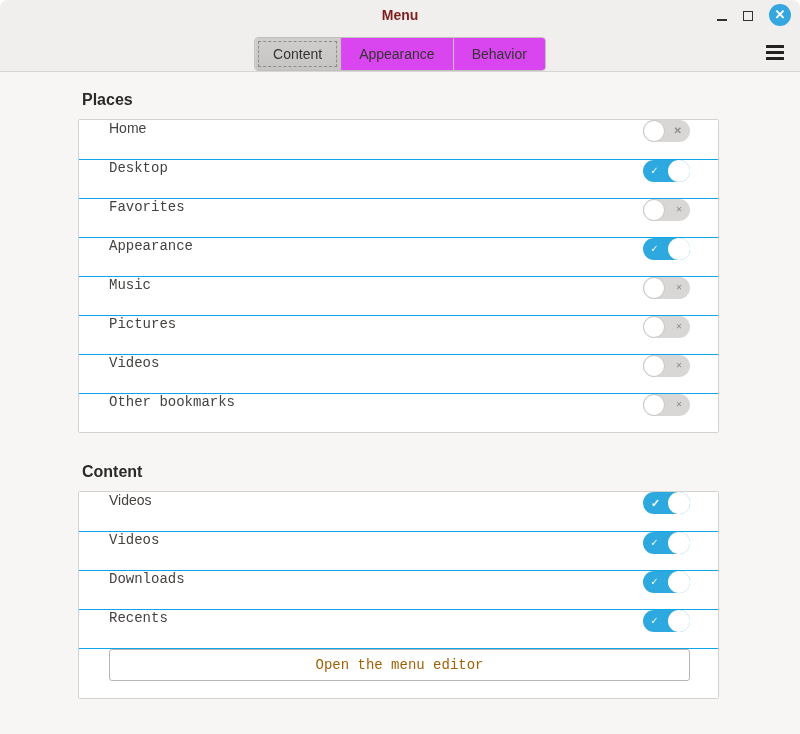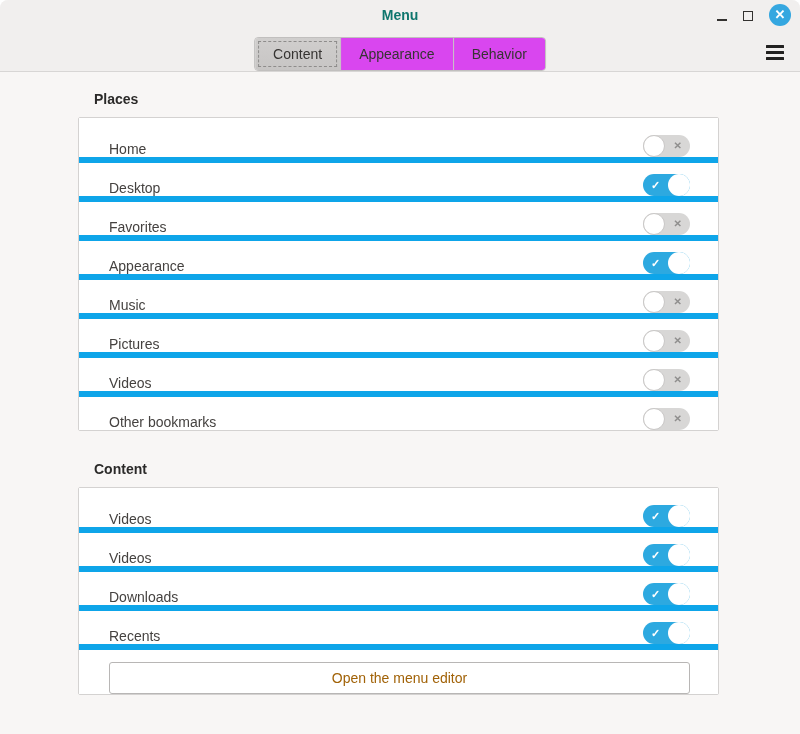--- a/index.html
+++ b/index.html
@@ -6,21 +6,21 @@
   html,body { width:800px; height:734px; font-family:"Liberation Sans", sans-serif; background:#ffffff; }
   .window {
     width:800px; height:734px; background:#f8f6f5;
     border-radius:8px 8px 0 0; overflow:hidden; position:relative;
   }
   
   .topbar { background:#f1efee; border-bottom:1px solid #d8d6d5; height:72px; position:relative; }
   .titlebar { height:30px; position:relative; }
   .window-title {
     position:absolute; left:0; right:0; top:7px; text-align:center;
-    font-size:14px; font-weight:700; color:#0f766e;
+    font-size:14px; font-weight:700; color:#7f1d1d;
   }
   .controls { position:absolute; right:9px; top:0; height:30px; display:flex; align-items:center; gap:16px; }
   .ctl { cursor:default; display:flex; align-items:center; justify-content:center; }
   .min-glyph { width:10px; height:2px; background:#33312f; margin-top:9px; }
   .max-glyph { width:10px; height:10px; border:1.5px solid #33312f; background:transparent; margin-top:1px; }
   .close-btn {
     width:22px; height:22px; border-radius:50%; background:#35a7e0;
     color:#ffffff; font-size:13px; font-weight:700; line-height:22px; text-align:center;
   }
   
@@ -35,27 +35,27 @@
   .tab.active {
     background:linear-gradient(#d0cecd,#c7c5c4);
     outline:1px dashed #8e8c8b; outline-offset:-4px;
   }
   .hamburger { position:absolute; right:16px; top:45px; width:18px; display:flex; flex-direction:column; gap:3px; cursor:default; }
   .hamburger span { display:block; height:3px; background:#222120; border-radius:0.5px; }
   
   .main { padding-top:19px; }
   .section { margin:0 0 0 78px; width:641px; }
   .section + .section { margin-top:30px; }
-  .section-heading { font-size:14px; font-weight:700; color:#2b2a29; margin-left:16px; margin-bottom:10px; }
+  .section-heading { font-size:16px; font-weight:700; color:#2b2a29; margin-left:4px; margin-bottom:10px; }
   .box { background:#ffffff; border:1px solid #d4d2d1; border-radius:2px; }
   .row {
-    height:39px; display:flex; align-items:flex-end; justify-content:space-between;
+    height:39px; display:flex; align-items:flex-start; justify-content:space-between;
     padding:0 28px 0 30px; background:#ffffff;gap:16px;
   }
-  .row + .row { border-top:6px solid #0ea5e9; }
+  .row + .row { border-top:1px solid #0ea5e9;font-family:Liberation Mono, monospace; }
   .row-label { font-size:14px; color:#454240; }
   .button-row { height:50px; }
   .menu-editor-button {
     flex:1; height:32px; background:#ffffff; border:1px solid #b8b6b5; border-radius:3px;
     font-size:14px; color:#a16207; font-family:inherit; cursor:default;
   }
   
   .toggle { position:relative; width:47px; height:22px; border-radius:11px; flex:none; cursor:default; }
   .toggle.on  { background:#2da9e0; }
   .toggle.off { background:#d8d7d6; }

